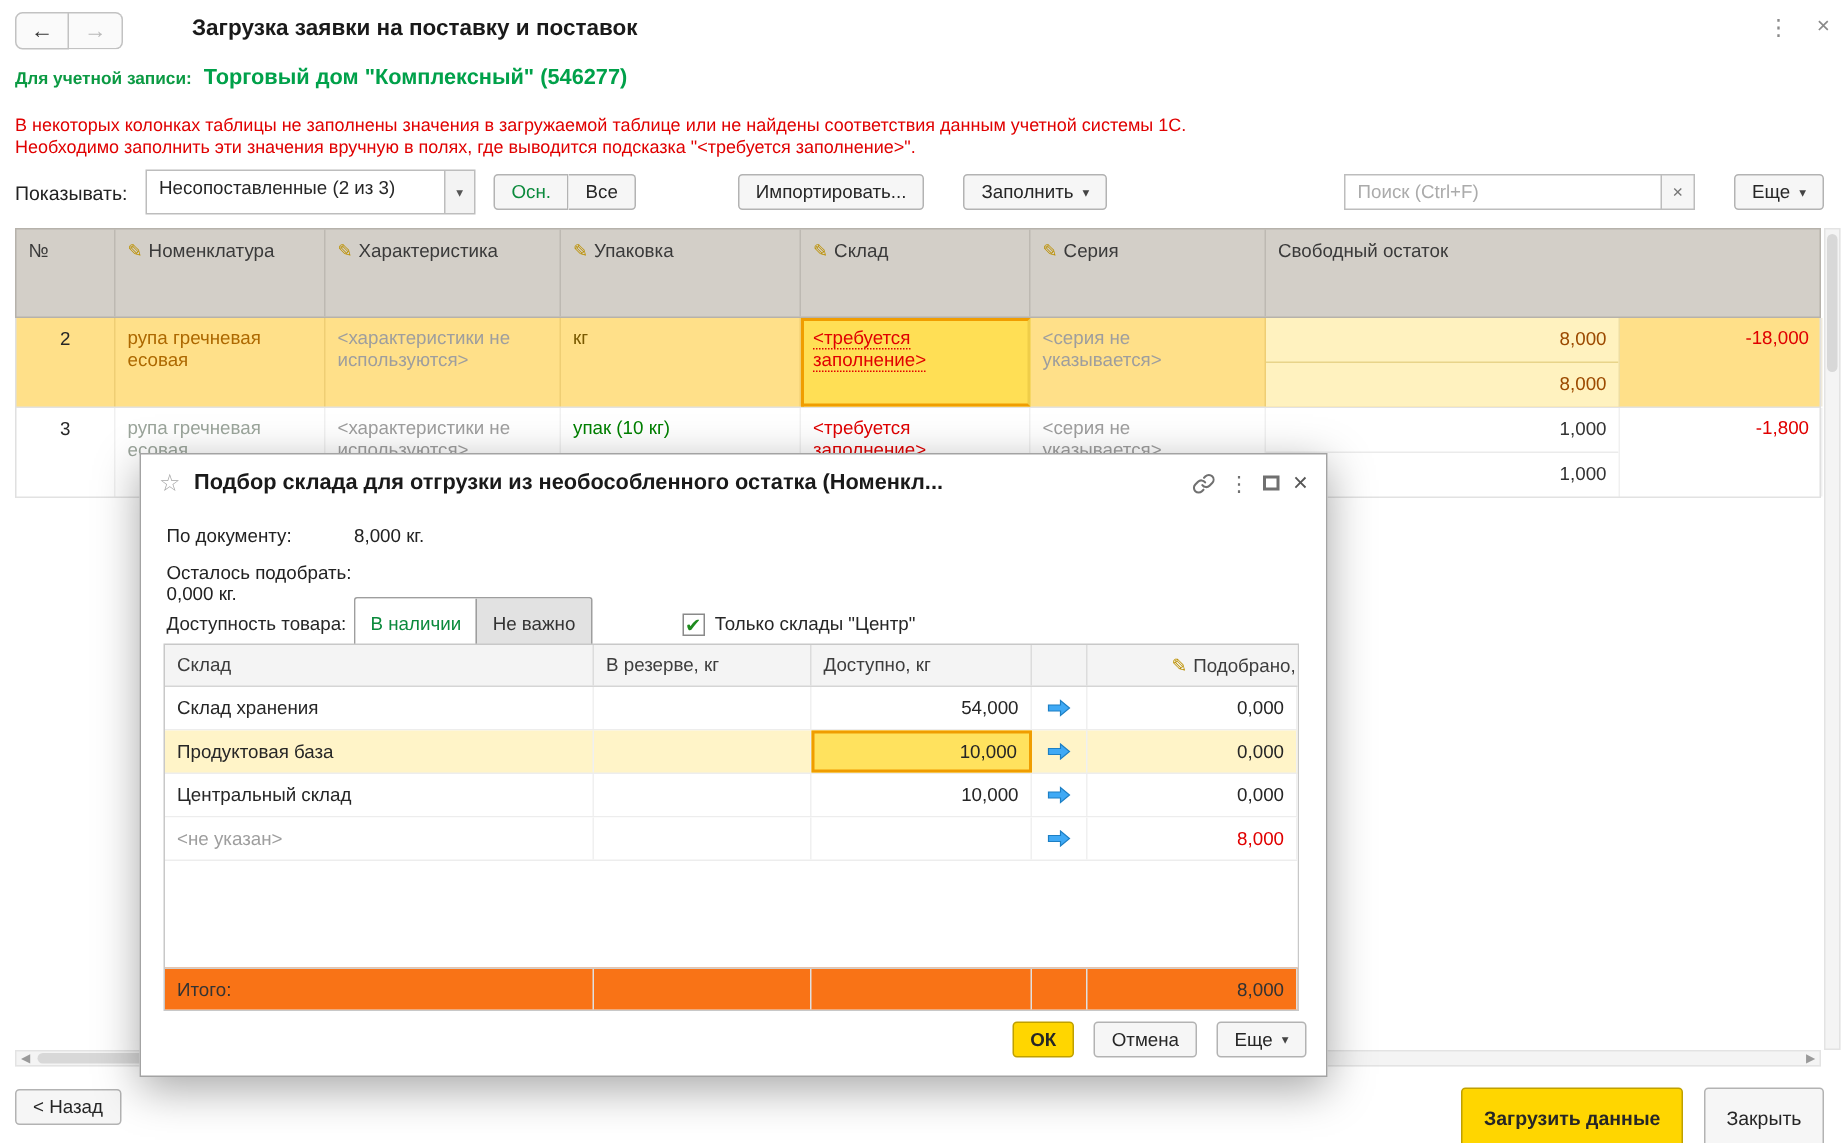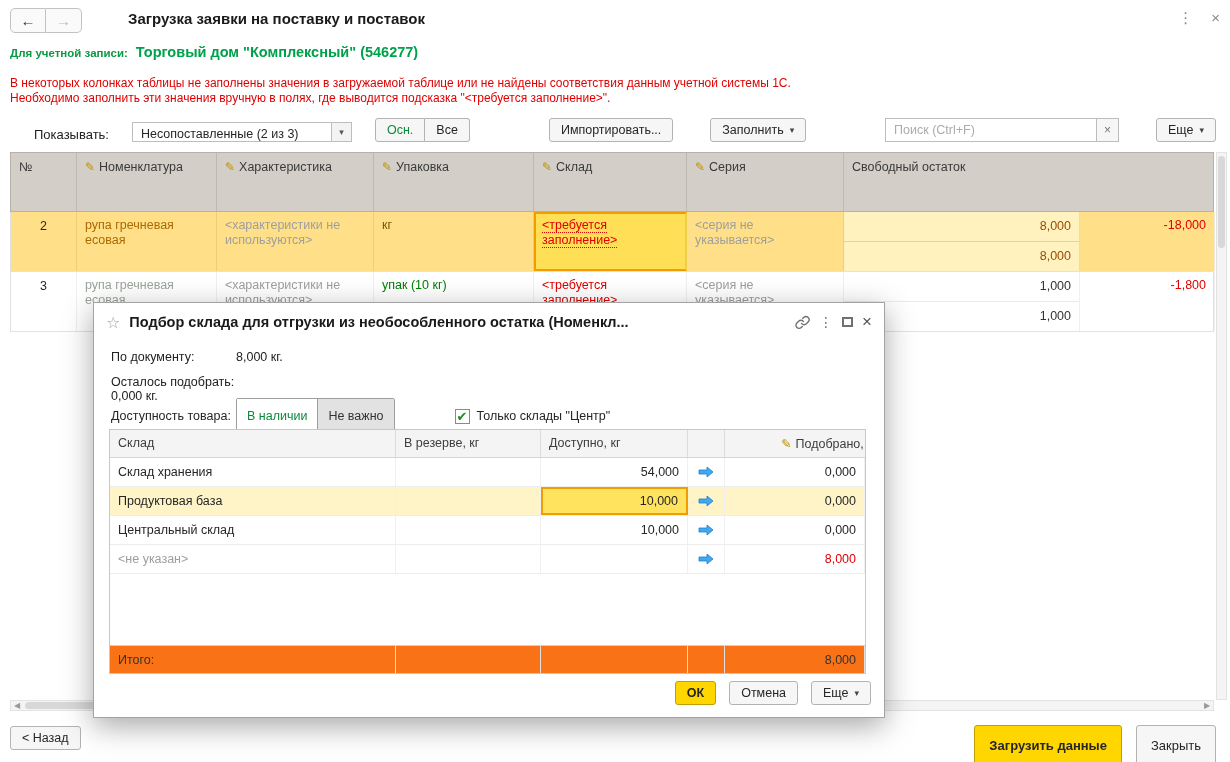--- a/index.html
+++ b/index.html
@@ -18,23 +18,23 @@
 
   
   .accline{position:absolute;left:10px;top:44px;display:flex;align-items:baseline;gap:8px;}
   .acc-label{color:#0b9a43;font-weight:bold;font-size:11.5px;}
   .acc-value{color:#00a14a;font-weight:bold;font-size:14.5px;}
 
   
   .warning{position:absolute;left:10px;top:76px;color:#e00000;font-size:12px;line-height:15px;}
 
   
-  .toolbar{position:absolute;left:10px;right:14px;top:114px;height:28px;display:flex;align-items:flex-end;gap:23px;margin-left:24px;}
+  .toolbar{position:absolute;left:10px;right:14px;top:114px;height:28px;display:flex;align-items:center;gap:12px;}
   .tb-label{font-size:13px;color:#222;}
-  .combo{display:flex;height:20px;border:1px solid #bdbdbd;background:#fff;}
+  .combo{display:flex;height:30px;border:1px solid #bdbdbd;background:#fff;}
   .combo-text{padding:4px 8px;width:198px;white-space:nowrap;overflow:hidden;font-size:12.5px;}
   .combo-btn{width:20px;border-left:1px solid #bdbdbd;background:#f3f3f3;display:flex;align-items:center;justify-content:center;font-size:9px;color:#555;cursor:pointer;}
   .btn{display:inline-flex;align-items:center;gap:6px;height:24px;padding:0 11px;background:#f6f6f6;border:1px solid #b3b3b3;border-radius:3px;font-size:12.5px;color:#262626;cursor:pointer;white-space:nowrap;}
   .btn .caret{font-size:9px;color:#444;}
   .btngroup{display:flex;}
   .btngroup .btn{border-radius:0;}
   .btngroup .btn.first{border-radius:3px 0 0 3px;}
   .btngroup .btn.last{border-radius:0 3px 3px 0;border-left:none;}
   .green-text{color:#0b8a3c;}
   .tb-import{margin-left:56px;}

